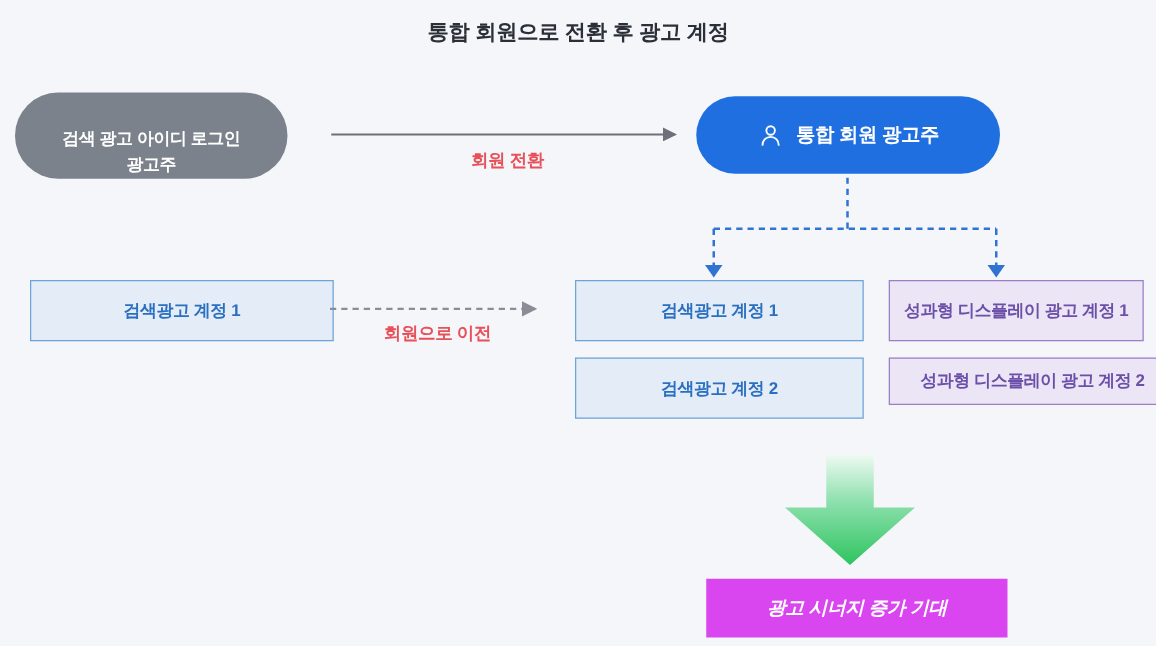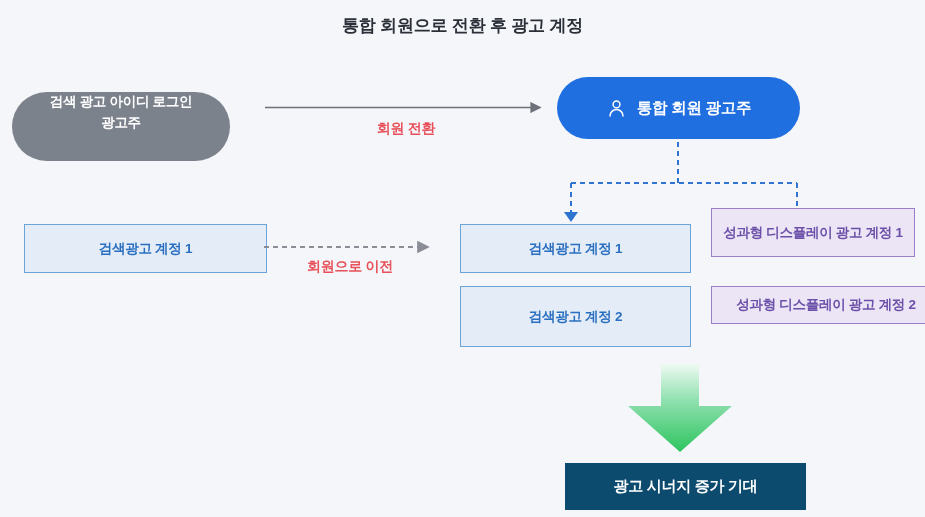--- a/index.html
+++ b/index.html
@@ -19,23 +19,22 @@
     left:0;top:14px;width:925px;
     text-align:center;
     font-size:17px;font-weight:bold;color:#2b3038;
     letter-spacing:-0.2px;
   }
 
   
   #gray-pill{
     left:12px;top:74px;width:218px;height:69px;
     background:#7c828c;border-radius:35px;
-    display:flex;align-items:flex-start;justify-content:center;
+    display:flex;align-items:flex-end;justify-content:center;
     text-align:center;
-    margin-top:18px;
   }
   #gray-pill .txt{
     color:#ffffff;font-size:13.5px;font-weight:bold;line-height:1.55;
     letter-spacing:-0.3px;
   }
 
   
   #blue-pill{
     left:557px;top:77px;width:243px;height:62px;
     background:#1f6fe0;border-radius:31px;
@@ -67,32 +66,32 @@
   .acct{
     display:flex;align-items:center;justify-content:center;
     font-size:13.5px;font-weight:bold;letter-spacing:-0.3px;
     border-width:1px;border-style:solid;margin-left:20px;
   }
   .acct.blue{background:#e3ecf7;border-color:#6ba4d8;color:#2a6fc0;}
   .acct.purple{background:#ebe5f5;border-color:#9a7fc6;color:#6b4fa8;}
 
   #left-acct{left:4px;top:224px;width:243px;height:49px;}
   #mid-acct-1{left:440px;top:224px;width:231px;height:49px;}
-  #mid-acct-2{left:440px;top:286px;width:231px;height:61px;}
-  #right-acct-1{left:691px;top:208px;width:204px;height:49px;}
+  #mid-acct-2{left:440px;top:286px;width:231px;height:49px;}
+  #right-acct-1{left:691px;top:224px;width:204px;height:49px;}
   #right-acct-2{left:691px;top:286px;width:230px;height:38px;}
 
   
   #green-arrow{left:620px;top:364px;width:120px;height:90px;}
 
   
   #result-box{
     left:565px;top:463px;width:241px;height:47px;
-    background:#0c4a6e;
-    display:flex;align-items:center;justify-content:center;
+    background:#d946ef;
+    display:flex;align-items:center;justify-content:center;font-style:italic;
   }
   #result-box .txt{
     color:#ffffff;font-size:15px;font-weight:bold;letter-spacing:-0.3px;
   }
 </style>
 </head>
 <body>
 
 <div id="stage">
 

